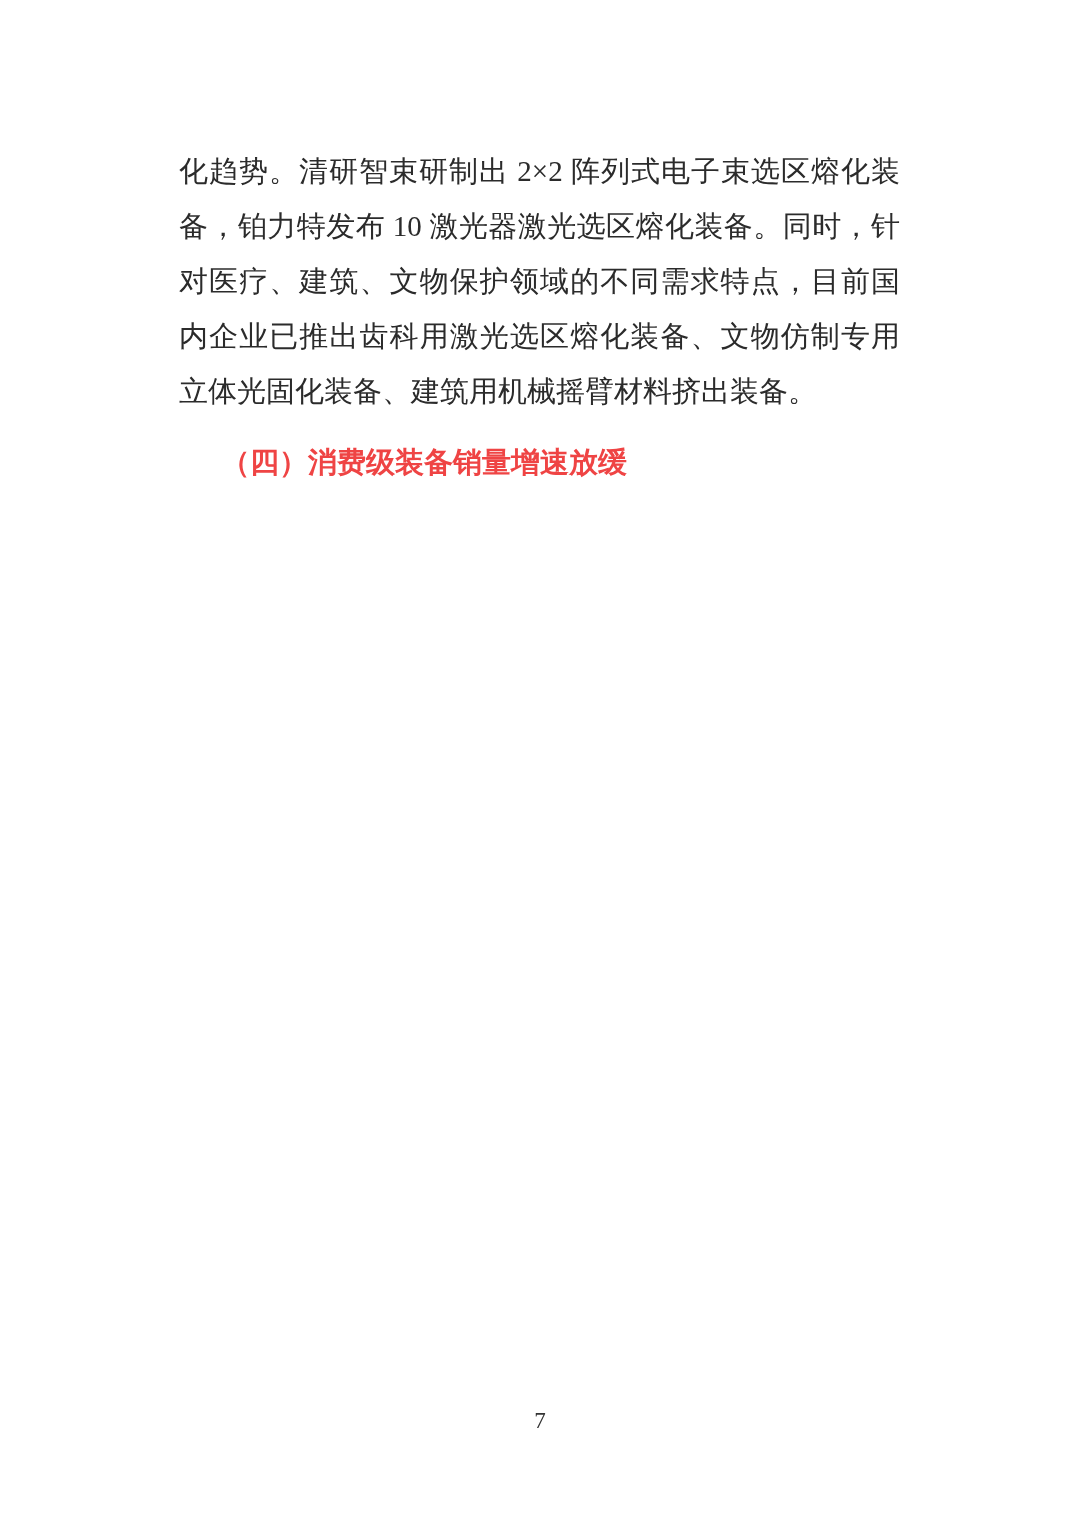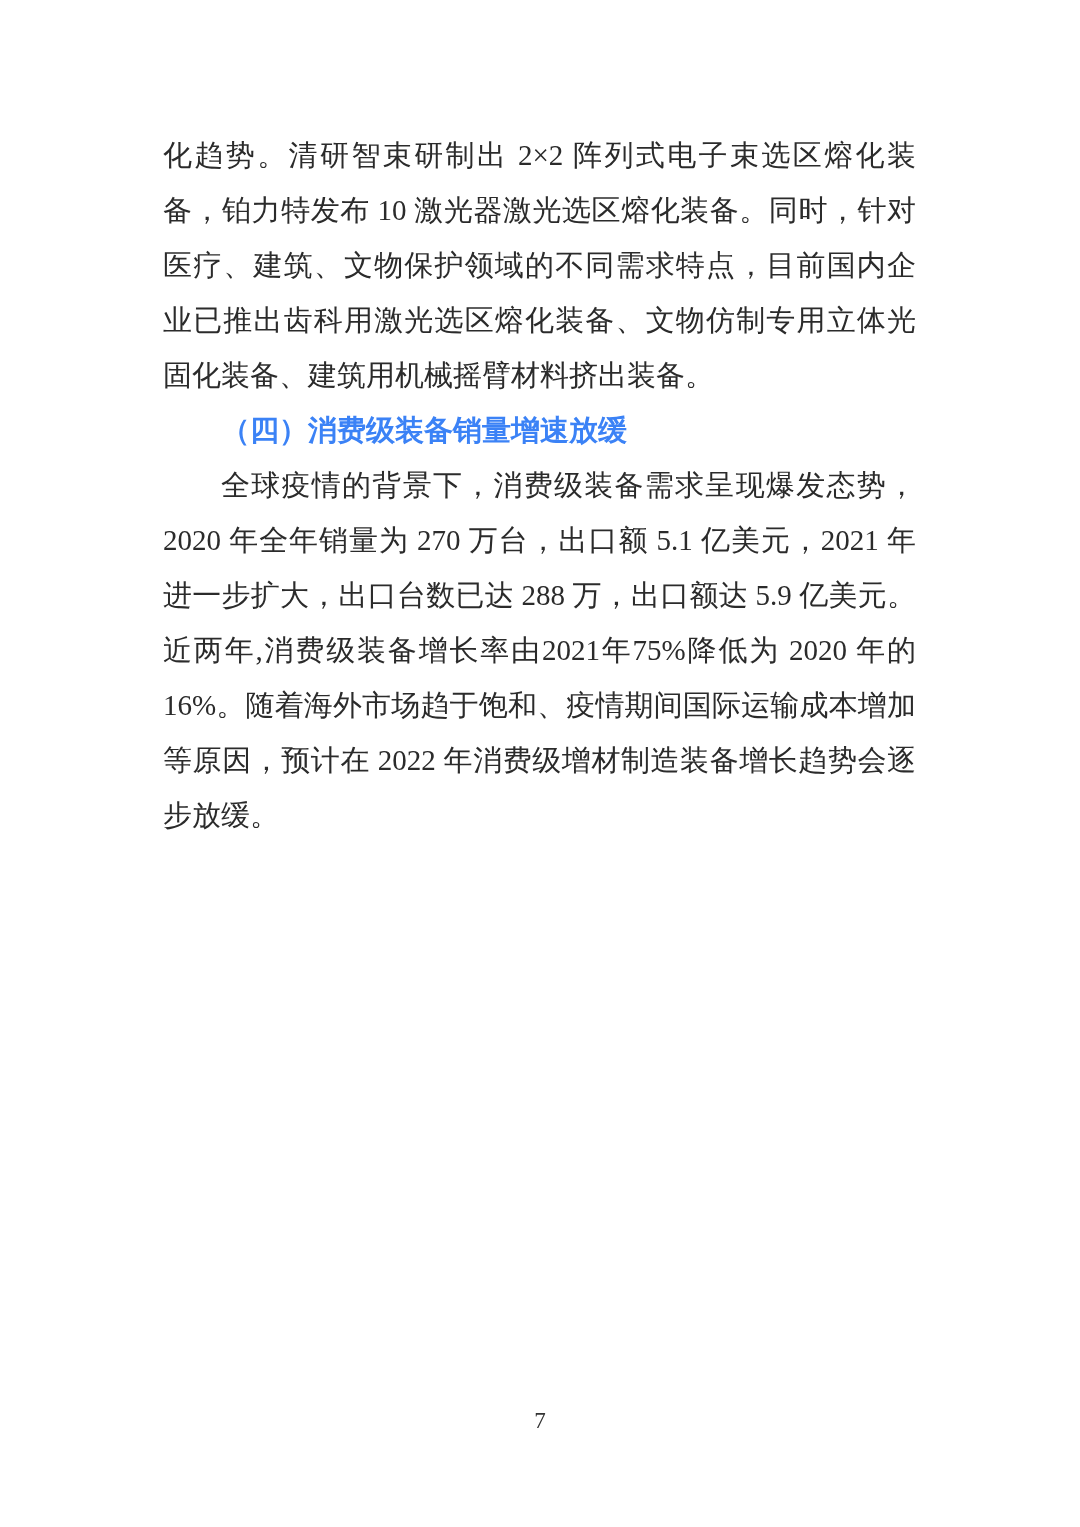--- a/index.html
+++ b/index.html
@@ -23,29 +23,29 @@
     left: 163px;
     top: 128px;
     width: 753px;
     font-size: 29px;
     line-height: 55px;
     color: #2b2b2b;
     text-align: justify;
   }
   .para {
     text-indent: 2em;
-    margin: 0;
+    margin: 16px;
   }
   .para.continuation {
     text-indent: 0;
   }
   .heading {
     font-size: 29px;
     font-weight: bold;
-    color: #3b82f6;
+    color: #ef4444;
     text-indent: 2em;
     text-align: left;
     line-height: 55px;
     margin: 0;
   }
   .page-number {
     position: absolute;
     top: 1406px;
     left: 0;
     width: 100%;
@@ -55,16 +55,15 @@
     color: #333333;
   }
 </style>
 </head>
 <body>
 
 <div class="page">
   <div class="content">
     <p class="para continuation">化趋势。清研智束研制出 2×2 阵列式电子束选区熔化装备，铂力特发布 10 激光器激光选区熔化装备。同时，针对医疗、建筑、文物保护领域的不同需求特点，目前国内企业已推出齿科用激光选区熔化装备、文物仿制专用立体光固化装备、建筑用机械摇臂材料挤出装备。</p>
     <h3 class="heading">（四）消费级装备销量增速放缓</h3>
-    <p class="para">全球疫情的背景下，消费级装备需求呈现爆发态势，2020 年全年销量为 270 万台，出口额 5.1 亿美元，2021 年进一步扩大，出口台数已达 288 万，出口额达 5.9 亿美元。近两年,消费级装备增长率由2021年75%降低为 2020 年的 16%。随着海外市场趋于饱和、疫情期间国际运输成本增加等原因，预计在 2022 年消费级增材制造装备增长趋势会逐步放缓。</p>
   </div>
   <div class="page-number">7</div>
 </div>
 
 </body></html>

